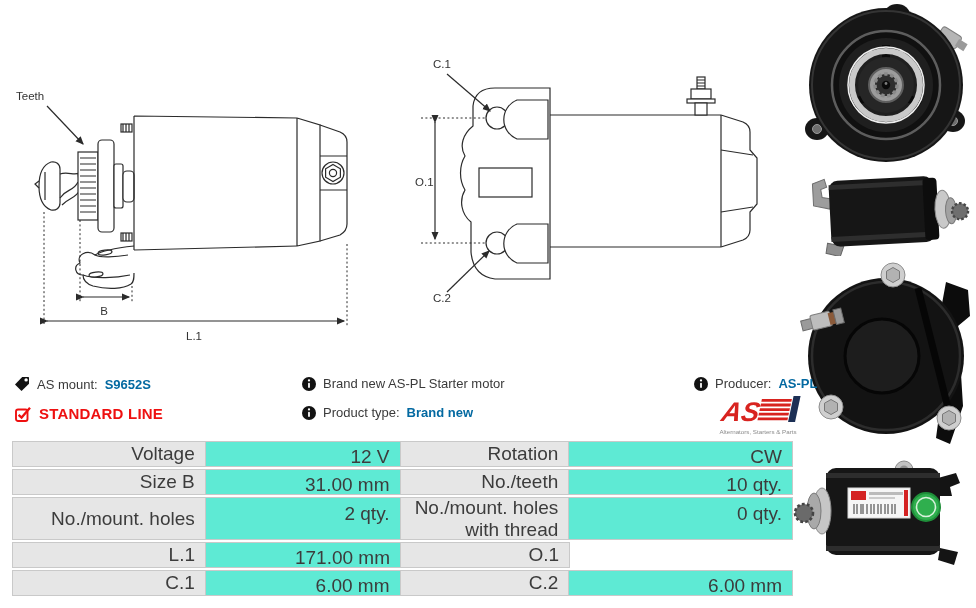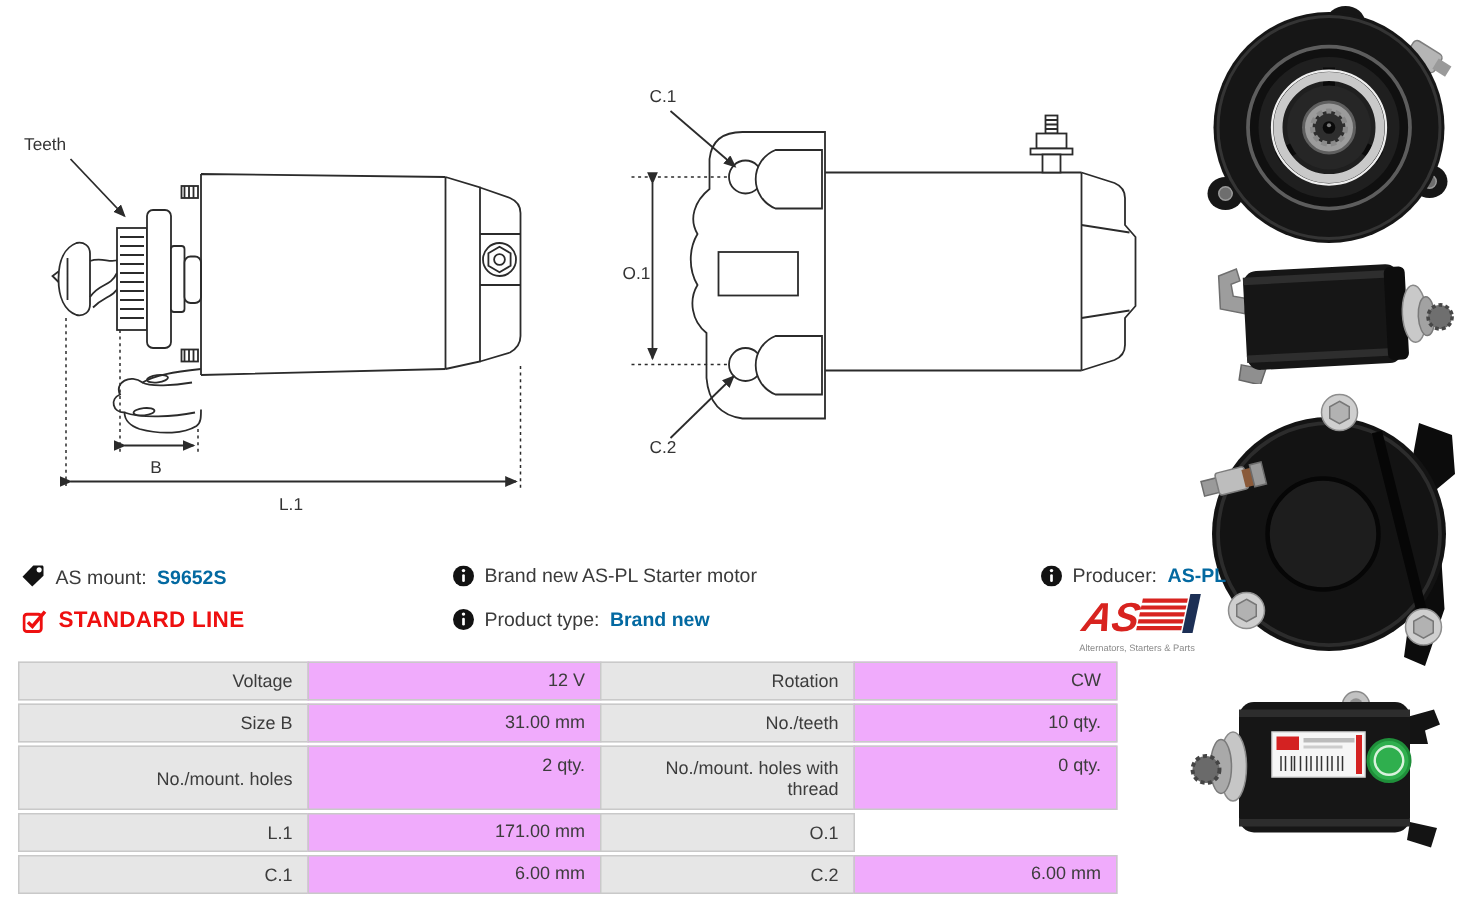--- a/index.html
+++ b/index.html
@@ -9,26 +9,26 @@
   svg text{font-family:"Liberation Sans",sans-serif;}
 
   
   .info-item{position:absolute;display:flex;align-items:center;gap:7px;font-size:13px;color:#3a3a3a;white-space:nowrap;}
   .info-item b{color:#0369a1;}
   .red-line{color:#ee1010;font-weight:bold;letter-spacing:.2px;}
 
   
   #spec-table{position:absolute;left:12px;top:441px;width:781px;}
   .srow{display:flex;margin-bottom:2px;}
-  .cell{box-sizing:border-box;border:1px solid #c9c9c9;font-size:12px;
+  .cell{box-sizing:border-box;border:1px solid #c9c9c9;font-size:19px;
         display:flex;justify-content:flex-end;padding:0 10px;color:#3c3c3c;}
   .cell + .cell{margin-left:-1px;}
   .lbl{background:#e6e6e6;align-items:center;text-align:right;}
-  .val{background:#f0abfc;align-items:flex-start;padding-top:4px;}
-  .w0{width:194px;} .w1{width:196px;} .w2{width:170px;} .w3{width:176px;}
+  .val{background:#5eead4;align-items:flex-start;padding-top:4px;}
+  .w0{width:194px;} .w1{width:196px;} .w2{width:170px;} .w3{width:225px;}
   .h-n{height:26px;} .h-b{height:43px;}
   .h-n.val{padding-top:4px;} .h-b.val{padding-top:5px;}
 </style>
 </head>
 <body>
 
 <div id="page">
 
   <svg class="abs" style="left:4px;top:78px;" width="356" height="272" viewBox="0 0 356 272">
     <defs>

